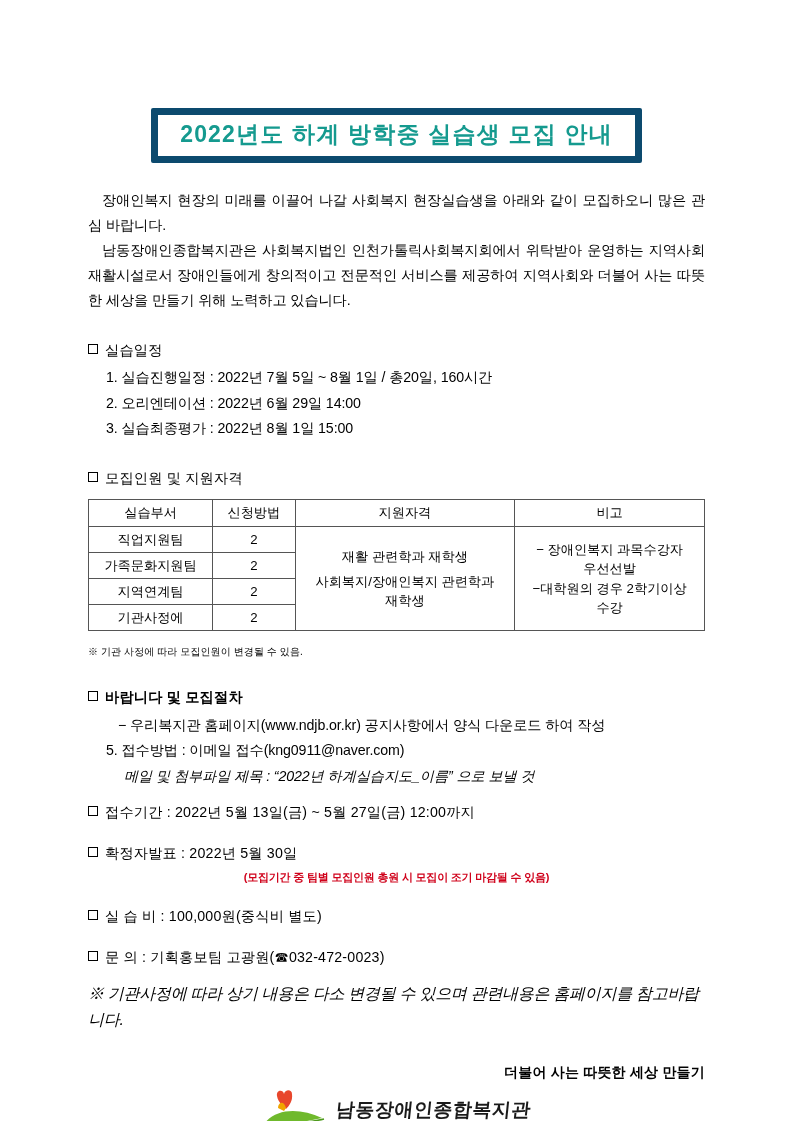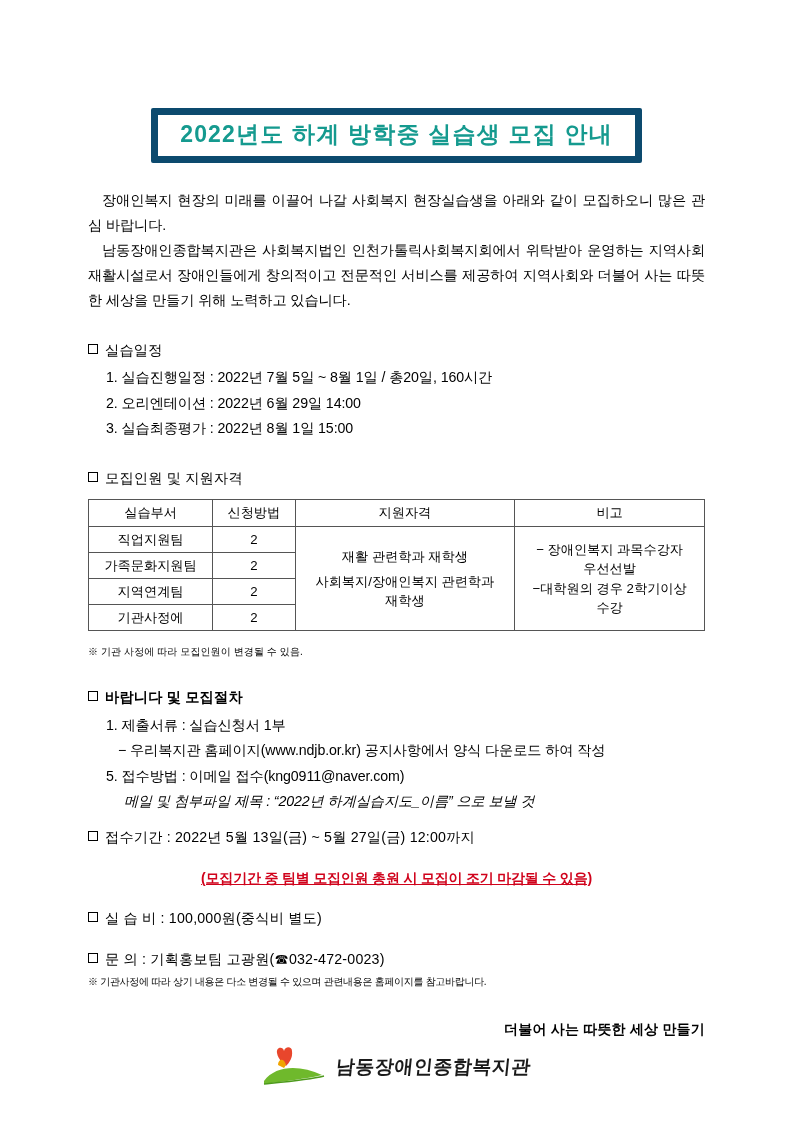--- a/index.html
+++ b/index.html
@@ -125,32 +125,32 @@
     margin-top: 13px;
     font-size: 10px;
     letter-spacing: 0.1px;
   }
   .mt18 { margin-top: 18px; }
   .mt22 { margin-top: 12px; }
 
   .redline {
     color: #d0021b;
     font-weight: bold;
-    text-decoration: underline;
-    font-size: 14px;
+    font-size: 11px;
     display: block;
     text-align: center;
-    margin-top: 16px;
+    margin-top: 5px;
     letter-spacing: -0.2px;
   }
   .footnote {
-    font-size: 10px;
+    font-size: 16px;
     line-height: 1.6;
-    margin-top: 3px;
+    margin-top: 13px;
     letter-spacing: -0.3px;
+    font-style: italic;
   }
 
   
   .footer {
     margin-top: 31px;
     text-align: right;
   }
   .slogan {
     font-size: 14px;
     font-weight: bold;
@@ -251,34 +251,36 @@
     </table>
 
     <div class="note-star">※ 기관 사정에 따라 모집인원이 변경될 수 있음.</div>
   </div>
 
   <div class="sec">
     <div class="sec-head bold">
       <span class="box"></span><span>바랍니다 및 모집절차</span>
     </div>
     <ul class="list">
-      <li>1. 제출서류 : 실습신청서 1부</li>
       <li class="sub">− 우리복지관 홈페이지(www.ndjb.or.kr) 공지사항에서 양식 다운로드 하여 작성</li>
       <li>5. 접수방법 : 이메일 접수(kng0911@naver.com)</li>
       <li class="italic">메일 및 첨부파일 제목 : “2022년 하계실습지도_이름” 으로 보낼 것</li>
     </ul>
   </div>
 
   <div class="sec mt22">
     <div class="sec-head">
       <span class="box"></span><span>접수기간 : 2022년 5월 13일(금) ~ 5월 27일(금) 12:00까지</span>
     </div>
   </div>
 
   <div class="sec mt18">
+    <div class="sec-head">
+      <span class="box"></span><span>확정자발표 : 2022년 5월 30일</span>
+    </div>
     <span class="redline">(모집기간 중 팀별 모집인원 총원 시 모집이 조기 마감될 수 있음)</span>
   </div>
 
   <div class="sec mt18">
     <div class="sec-head">
       <span class="box"></span><span>실 습 비 : 100,000원(중식비 별도)</span>
     </div>
   </div>
 
   <div class="sec mt18">

